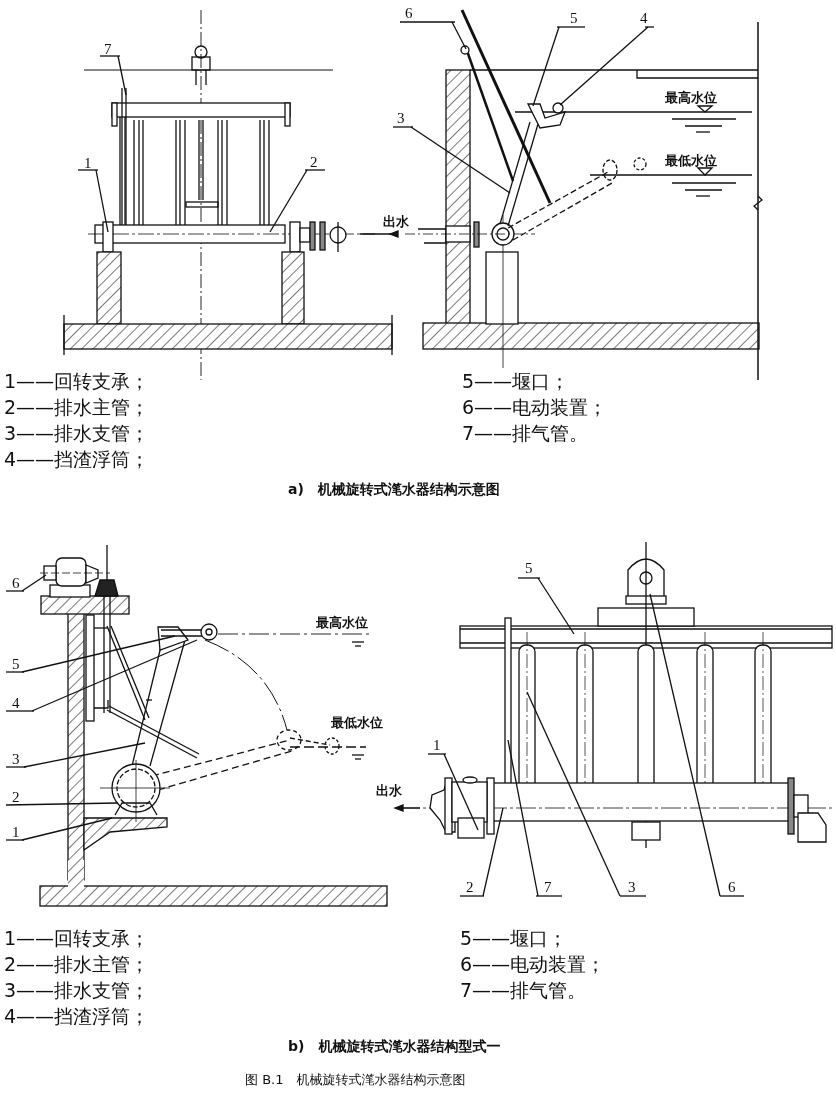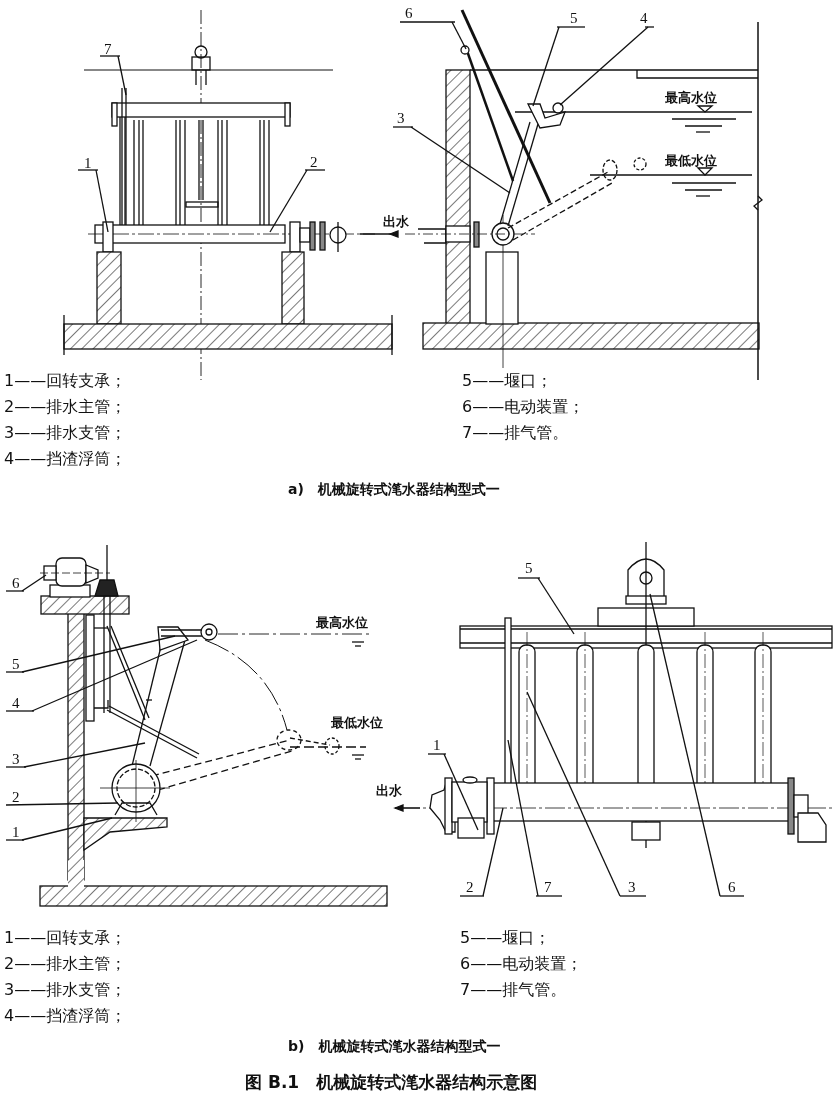--- a/index.html
+++ b/index.html
@@ -1,23 +1,23 @@
 <!DOCTYPE html>
 <html><head>
 <meta charset="utf-8">
 <style>
   html, body { margin:0; padding:0; background:#fff; }
   body { width:836px; height:1099px; position:relative; overflow:hidden; font-family:"DejaVu Sans", sans-serif; color:#111; }
   svg { position:absolute; left:0; top:0; }
   .lbl { font-family:"Liberation Serif", serif; font-size:15px; fill:#111; }
   .cn { font-family:"DejaVu Sans", sans-serif; font-size:13px; fill:#111; font-weight:bold; }
-  .legend { position:absolute; font-size:16px; line-height:26px; font-family:"DejaVu Sans", sans-serif; }
+  .legend { position:absolute; font-size:19px; line-height:26px; font-family:"DejaVu Sans", sans-serif; }
   .legend div { white-space:nowrap; height:26px; }
   .caption { position:absolute; font-size:14px; font-weight:bold; white-space:nowrap; }
-  .fig { position:absolute; font-size:17px; font-weight:bold; white-space:nowrap; }
+  .fig { position:absolute; font-size:13px; font-weight:normal; white-space:nowrap; }
 </style>
 </head>
 <body>
 
 <svg width="836" height="1099" viewBox="0 0 836 1099">
   <defs>
     <pattern id="hatch" patternUnits="userSpaceOnUse" width="8" height="8" patternTransform="rotate(45)">
       <rect width="8" height="8" fill="#fff"></rect>
       <line x1="0" y1="0" x2="0" y2="8" stroke="#222" stroke-width="1.2"></line>
     </pattern>
@@ -315,21 +315,21 @@
   <div>1——回转支承；</div>
   <div>2——排水主管；</div>
   <div>3——排水支管；</div>
   <div>4——挡渣浮筒；</div>
 </div>
 <div class="legend" style="left:462px; top:368px;">
   <div>5——堰口；</div>
   <div>6——电动装置；</div>
   <div>7——排气管。</div>
 </div>
-<div class="caption" style="left:288px; top:481px;">a)　机械旋转式滗水器结构型式一</div>
+<div class="caption" style="left:288px; top:481px;">a)　机械旋转式滗水器结构示意图</div>
 
 <div class="legend" style="left:4px; top:925px;">
   <div>1——回转支承；</div>
   <div>2——排水主管；</div>
   <div>3——排水支管；</div>
   <div>4——挡渣浮筒；</div>
 </div>
 <div class="legend" style="left:460px; top:925px;">
   <div>5——堰口；</div>
   <div>6——电动装置；</div>

